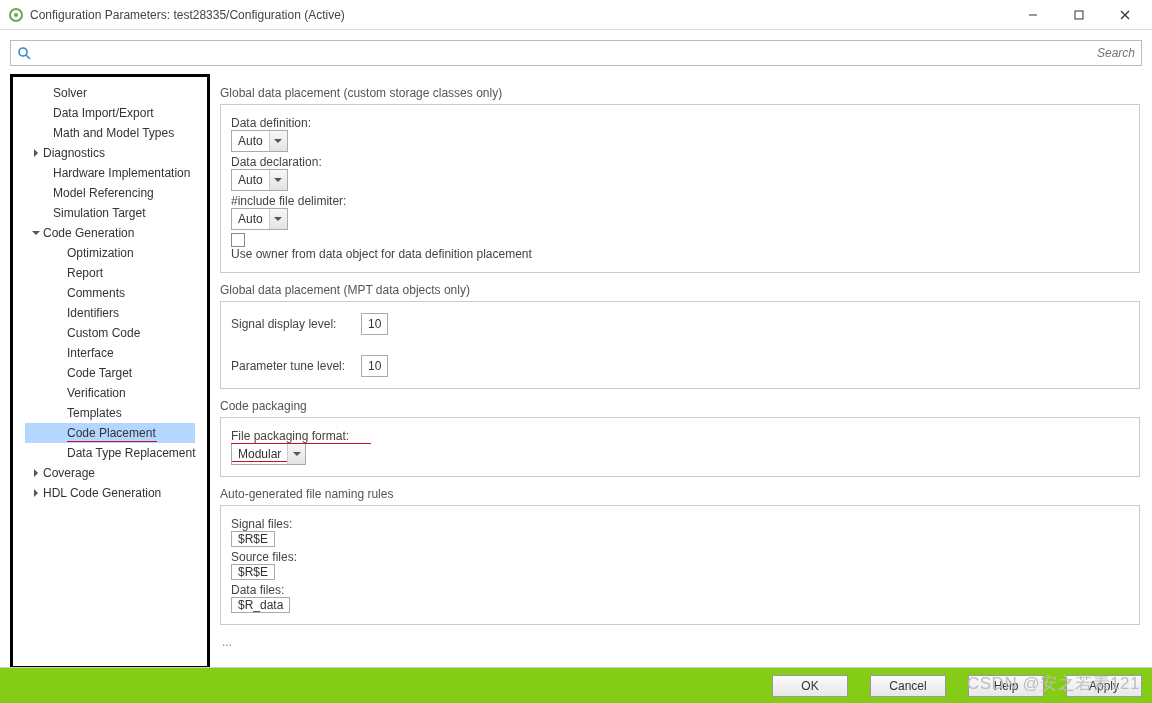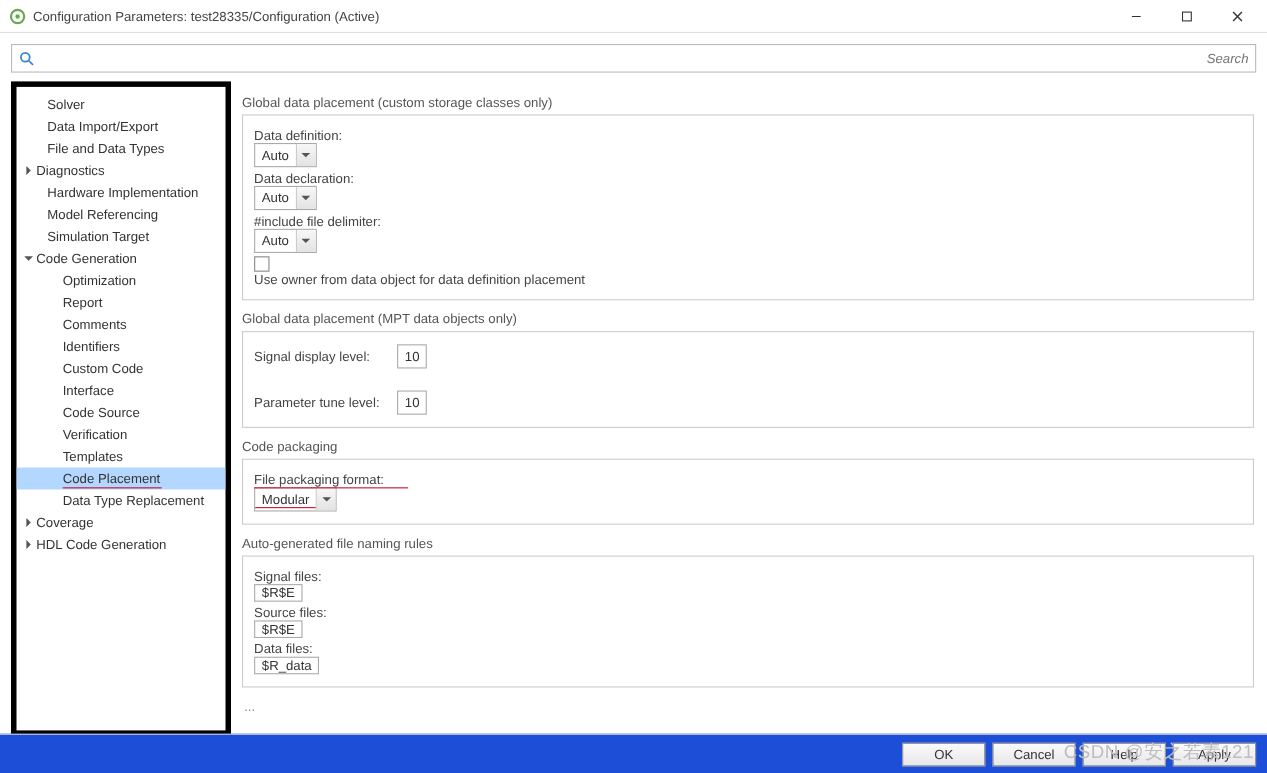--- a/index.html
+++ b/index.html
@@ -9,21 +9,21 @@
 .titlebar .app-icon { width: 16px; height: 16px; margin-right: 6px; }
 .titlebar .title { flex: 1; color: #444; }
 .titlebar .winbtn { width: 46px; height: 30px; display: flex; align-items: center; justify-content: center; color: #222; }
 .titlebar .winbtn svg { width: 10px; height: 10px; }
 
 .searchbar { margin: 10px 10px 8px 10px; height: 26px; border: 1px solid #bbb; display: flex; align-items: center; padding: 0 6px; }
 .searchbar .sicon { width: 14px; height: 14px; margin-right: 4px; }
 .searchbar input { border: none; outline: none; flex: 1; font-style: italic; color: #9a9a9a; text-align: right; }
 
 .body { display: flex; height: 595px; padding: 0 10px; gap: 10px; }
-.sidebar { width: 200px; border: 5px solid #000000; padding: 6px 0; overflow: auto; }
+.sidebar { width: 200px; border: 3px solid #000000; padding: 6px 12px; overflow: auto; }
 .sidebar .item { height: 20px; display: flex; align-items: center; padding-left: 28px; position: relative; cursor: default; white-space: nowrap; }
 .sidebar .item.parent { padding-left: 18px; }
 .sidebar .item.parent .disclose { position: absolute; left: 6px; width: 10px; display: flex; align-items: center; justify-content: center; }
 .sidebar .item.child { padding-left: 42px; }
 .sidebar .item.selected { background: #b3d7ff; }
 .sidebar .item .redline { position: absolute; bottom: 1px; left: 42px; height: 1px; background: #c8102e; }
 .disclose svg { width: 8px; height: 8px; }
 
 .main { flex: 1; padding: 6px 2px 0 0; }
 .section-title { color: #555; margin: 6px 0 4px 0; }
@@ -40,21 +40,21 @@
 .sel .arrow { width: 18px; height: 20px; border-left: 1px solid #ccc; background: linear-gradient(#f7f7f7,#e3e3e3); display: flex; align-items: center; justify-content: center; }
 .sel .arrow svg { width: 8px; height: 8px; }
 .txt { flex: 1; border: 1px solid #aaa; height: 22px; padding: 0 6px; display: flex; align-items: center; background: #fff; }
 .chk { width: 14px; height: 14px; border: 1px solid #888; margin-right: 8px; background: #fff; }
 .row.two { gap: 20px; }
 .row.two .half { display: flex; align-items: center; flex: 1; }
 .redunder { position: relative; }
 .redunder::after { content: ""; position: absolute; left: 0; right: 0; bottom: -1px; height: 1px; background: #c8102e; }
 .ellipsis { color: #888; margin-left: 2px; }
 
-.footer { position: absolute; bottom: 0; left: 0; right: 0; height: 36px; border-top: 1px solid #ccc; display: flex; align-items: center; justify-content: flex-end; padding: 0 10px; gap: 6px; background: #1d4ed8; }
+.footer { position: absolute; bottom: 0; left: 0; right: 0; height: 36px; border-top: 1px solid #ccc; display: flex; align-items: center; justify-content: flex-end; padding: 0 10px; gap: 22px; background: #84cc16; }
 .btn { width: 76px; height: 22px; border: 1px solid #999; background: linear-gradient(#fafafa,#e7e7e7); display: flex; align-items: center; justify-content: center; }
 .watermark { position: absolute; right: 12px; bottom: 8px; color: #bdbdbd; font-size: 17px; letter-spacing: 0.5px; pointer-events: none; }
 </style>
 </head>
 <body>
 
 <div class="titlebar">
   <span class="app-icon">
     <svg viewBox="0 0 16 16">
         <circle cx="8" cy="8" r="6" fill="none" stroke="#6aa84f" stroke-width="2"></circle>
@@ -92,21 +92,21 @@
 
 <div class="body">
   <div class="sidebar" id="sidebar">
       <div class="item leaf">
         <span>Solver</span>
       </div>
       <div class="item leaf">
         <span>Data Import/Export</span>
       </div>
       <div class="item leaf">
-        <span>File and Data Types</span>
+        <span>Math and Model Types</span>
       </div>
       <div class="item parent">
         <span class="disclose">
           <svg viewBox="0 0 8 8">
             <polygon points="2,0 6,4 2,8" fill="#555"></polygon>
           </svg>
         </span>
         <span>Diagnostics</span>
       </div>
       <div class="item leaf">
@@ -138,21 +138,21 @@
       <div class="item child">
         <span>Identifiers</span>
       </div>
       <div class="item child">
         <span>Custom Code</span>
       </div>
       <div class="item child">
         <span>Interface</span>
       </div>
       <div class="item child">
-        <span>Code Source</span>
+        <span>Code Target</span>
       </div>
       <div class="item child">
         <span>Verification</span>
       </div>
       <div class="item child">
         <span>Templates</span>
       </div>
       <div class="item child selected">
         <span>Code Placement</span>
         <span class="redline" style="width: 90px;"></span>

